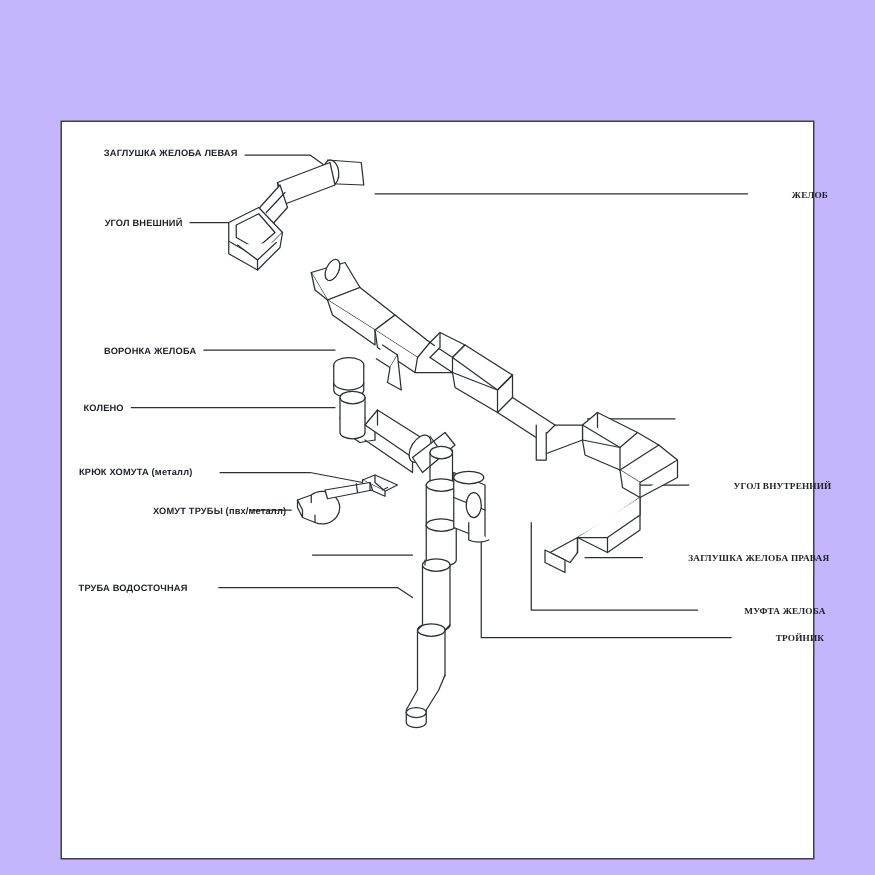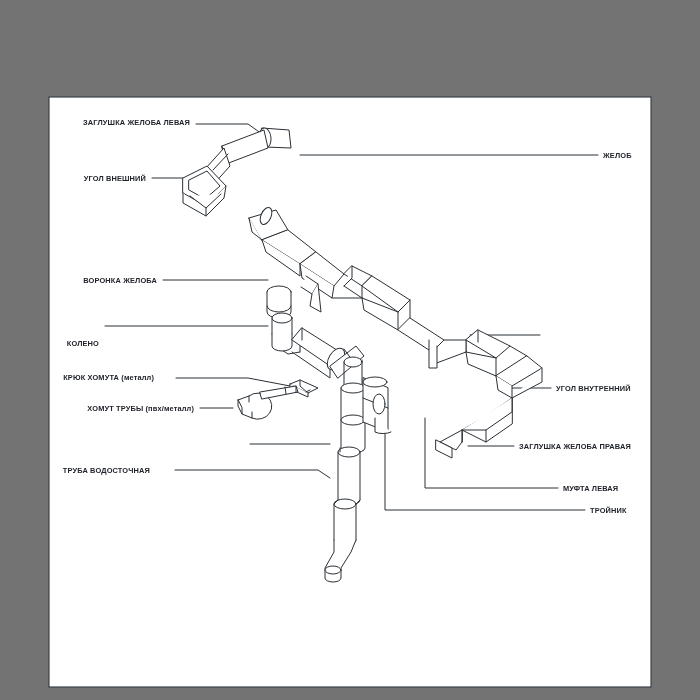--- a/index.html
+++ b/index.html
@@ -10,21 +10,21 @@
   body {
     width: 700px;
     height: 700px;
     font-family: "Liberation Sans", sans-serif;
     overflow: hidden;
   }
   #stage {
     position: relative;
     width: 700px;
     height: 700px;
-    background: #737373;
+    background: #c4b5fd;
   }
   #diagram-svg {
     position: absolute;
     left: 0;
     top: 0;
     width: 700px;
     height: 700px;
     display: block;
   }
   .lbl {
@@ -33,21 +33,22 @@
     font-weight: bold;
     color: #20242a;
     letter-spacing: 0.15px;
     line-height: 9.5px;
     white-space: pre-line;
   }
   .lbl.right {
     text-align: right;
   }
   .lbl.left {
-    text-align: left;
+    text-align: center;
+    font-family: Liberation Serif, serif;
   }
 </style>
 </head>
 <body>
 
 <div id="stage">
 
   <svg id="diagram-svg" viewBox="0 0 700 700">
 
     <rect x="49" y="97" width="602" height="590" fill="#ffffff" stroke="#3c4248" stroke-width="1.2"></rect>
@@ -216,33 +217,33 @@
 
     </g>
   </svg>
 
   <div class="lbl right" style="left:0px; top:118px; width:190px;">ЗАГЛУШКА ЖЕЛОБА ЛЕВАЯ</div>
 
   <div class="lbl right" style="left:0px; top:174px; width:146px;">УГОЛ ВНЕШНИЙ</div>
 
   <div class="lbl right" style="left:0px; top:276px; width:157px;">ВОРОНКА ЖЕЛОБА</div>
 
-  <div class="lbl right" style="left:0px; top:339px; width:99px;">КОЛЕНО</div>
+  <div class="lbl right" style="left:0px; top:322px; width:99px;">КОЛЕНО</div>
 
   <div class="lbl right" style="left:0px; top:373px; width:154px;">КРЮК ХОМУТА (металл)</div>
 
-  <div class="lbl right" style="left:0px; top:404px; width:194px;">ХОМУТ ТРУБЫ (пвх/металл)</div>
+  <div class="lbl right" style="left:0px; top:404px; width:229px;">ХОМУТ ТРУБЫ (пвх/металл)</div>
 
 
   <div class="lbl right" style="left:0px; top:466px; width:150px;">ТРУБА ВОДОСТОЧНАЯ</div>
 
   <div class="lbl left" style="left:603px; top:151px; width:90px;">ЖЕЛОБ</div>
 
 
   <div class="lbl left" style="left:556px; top:384px; width:140px;">УГОЛ ВНУТРЕННИЙ</div>
 
   <div class="lbl left" style="left:519px; top:442px; width:176px;">ЗАГЛУШКА ЖЕЛОБА ПРАВАЯ</div>
 
-  <div class="lbl left" style="left:563px; top:484px; width:130px;">МУФТА ЛЕВАЯ</div>
+  <div class="lbl left" style="left:563px; top:484px; width:130px;">МУФТА ЖЕЛОБА</div>
 
   <div class="lbl left" style="left:590px; top:506px; width:100px;">ТРОЙНИК</div>
 
 </div>
 
 </body></html>

